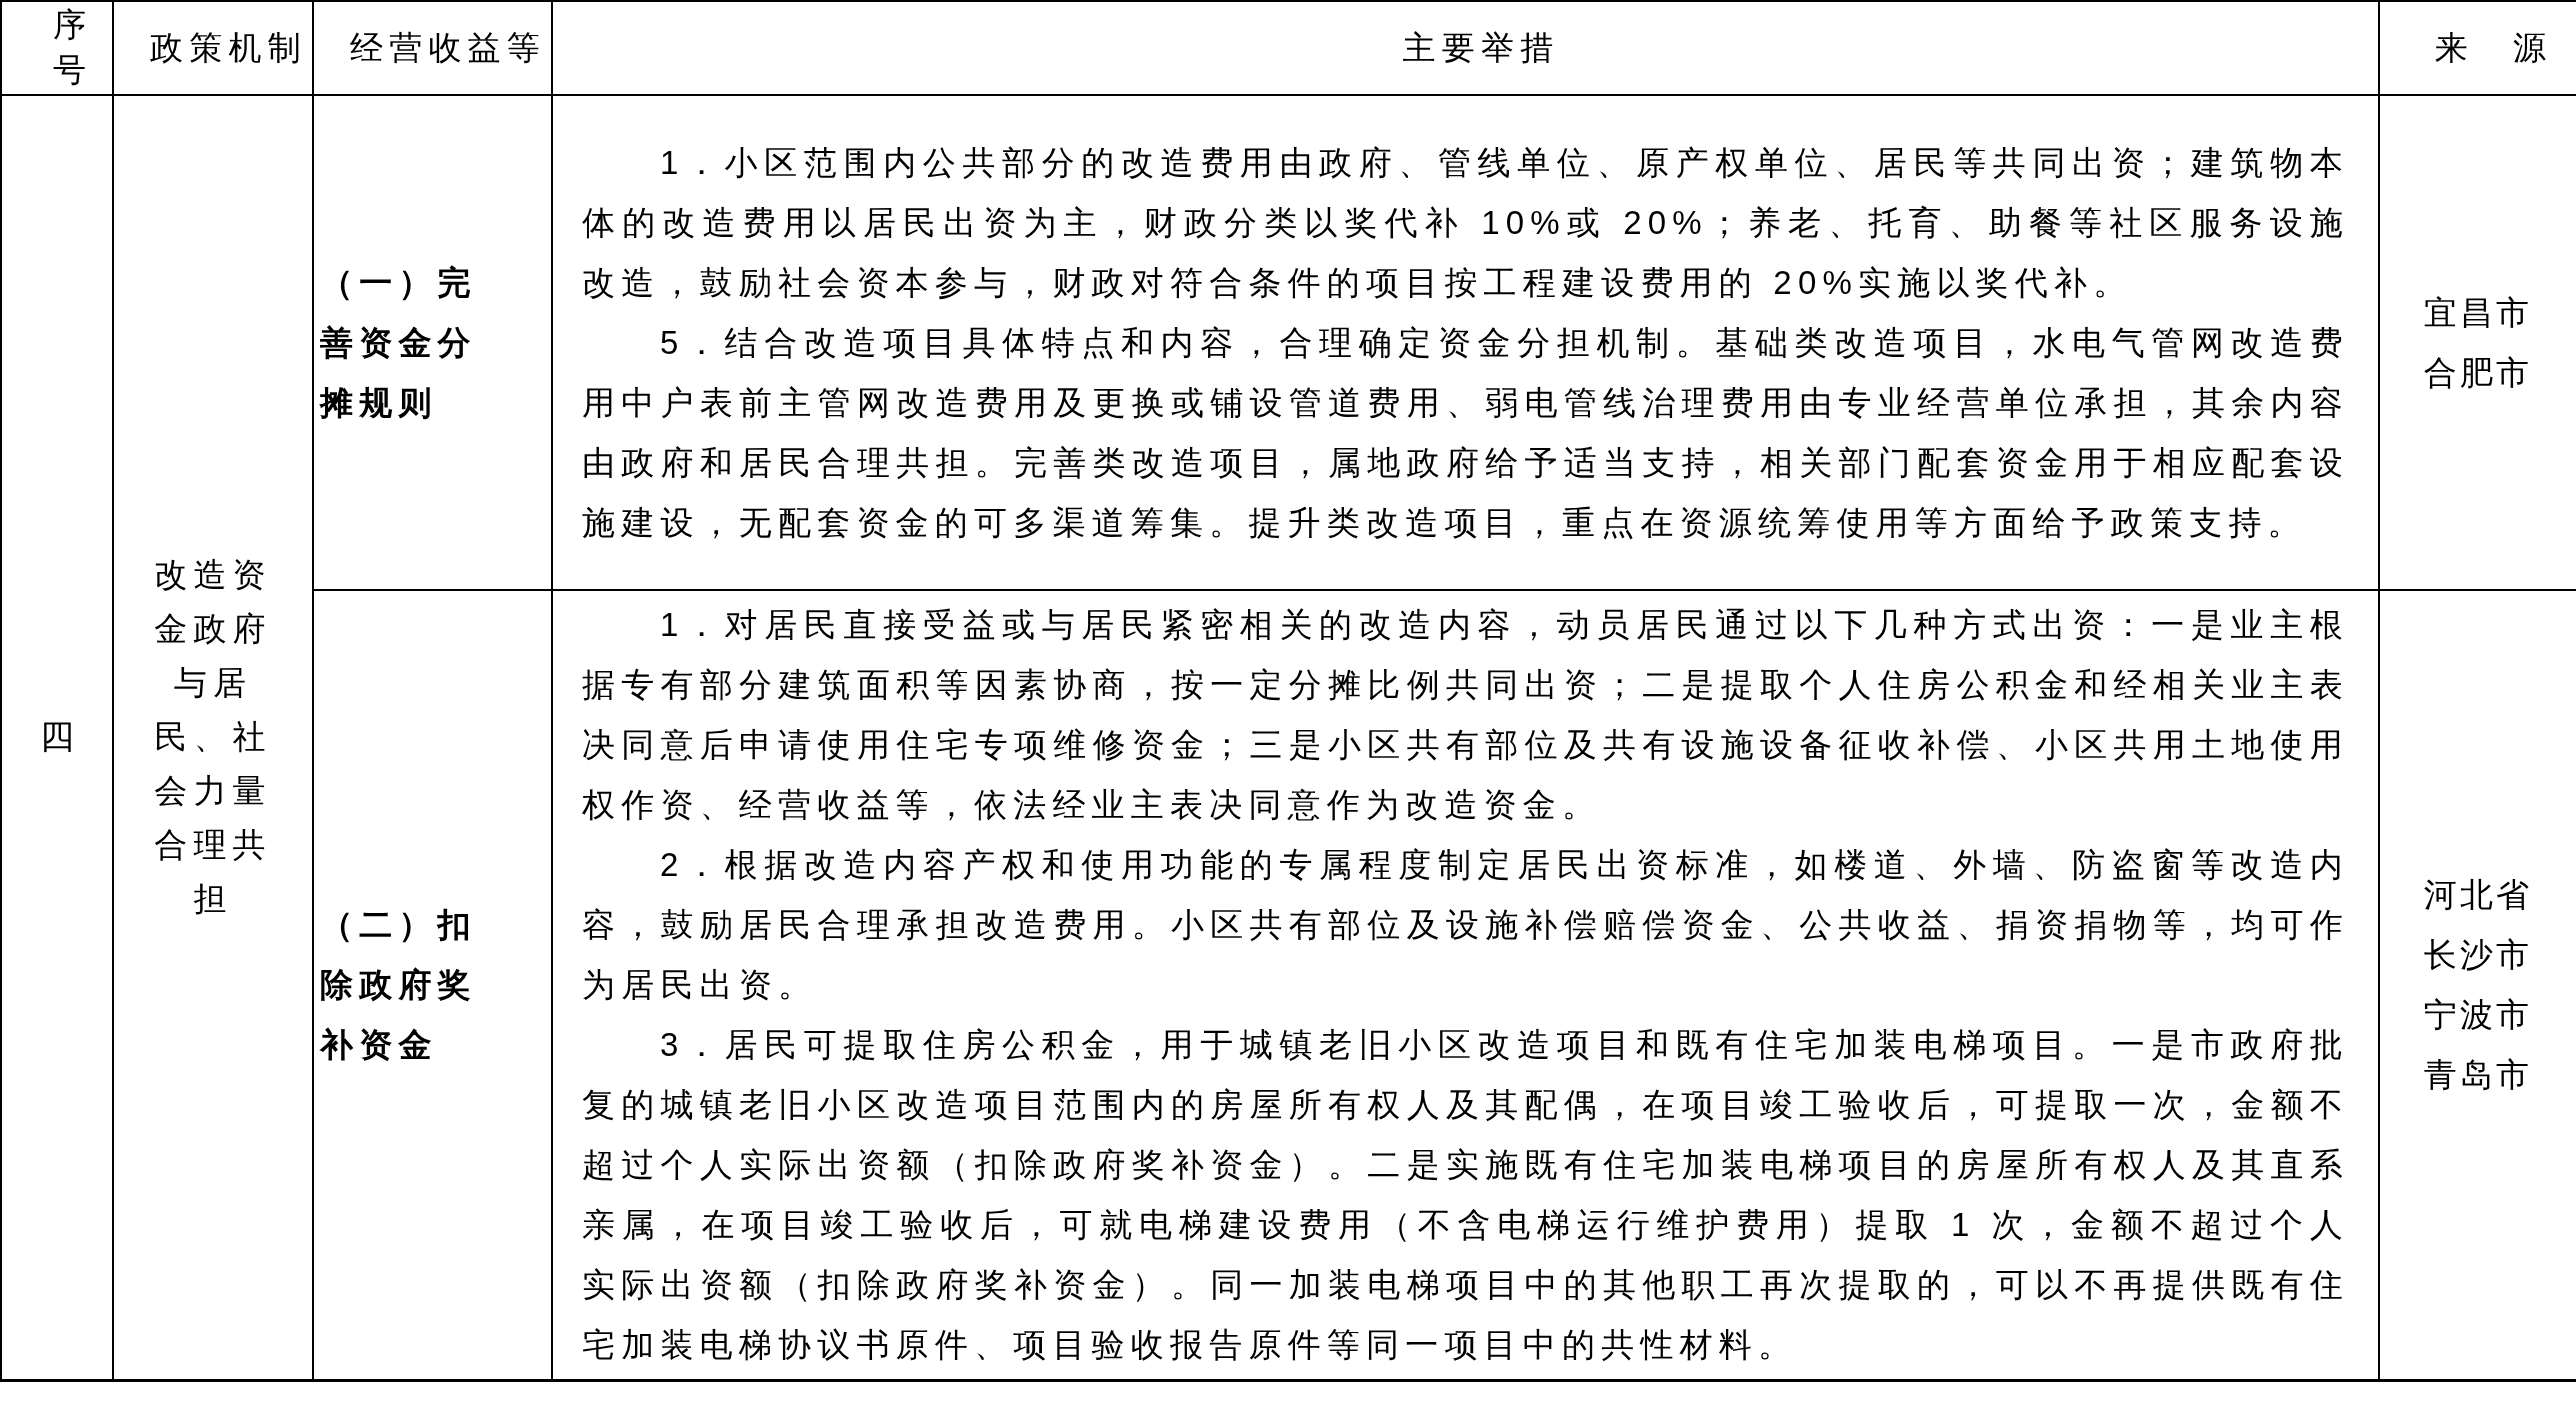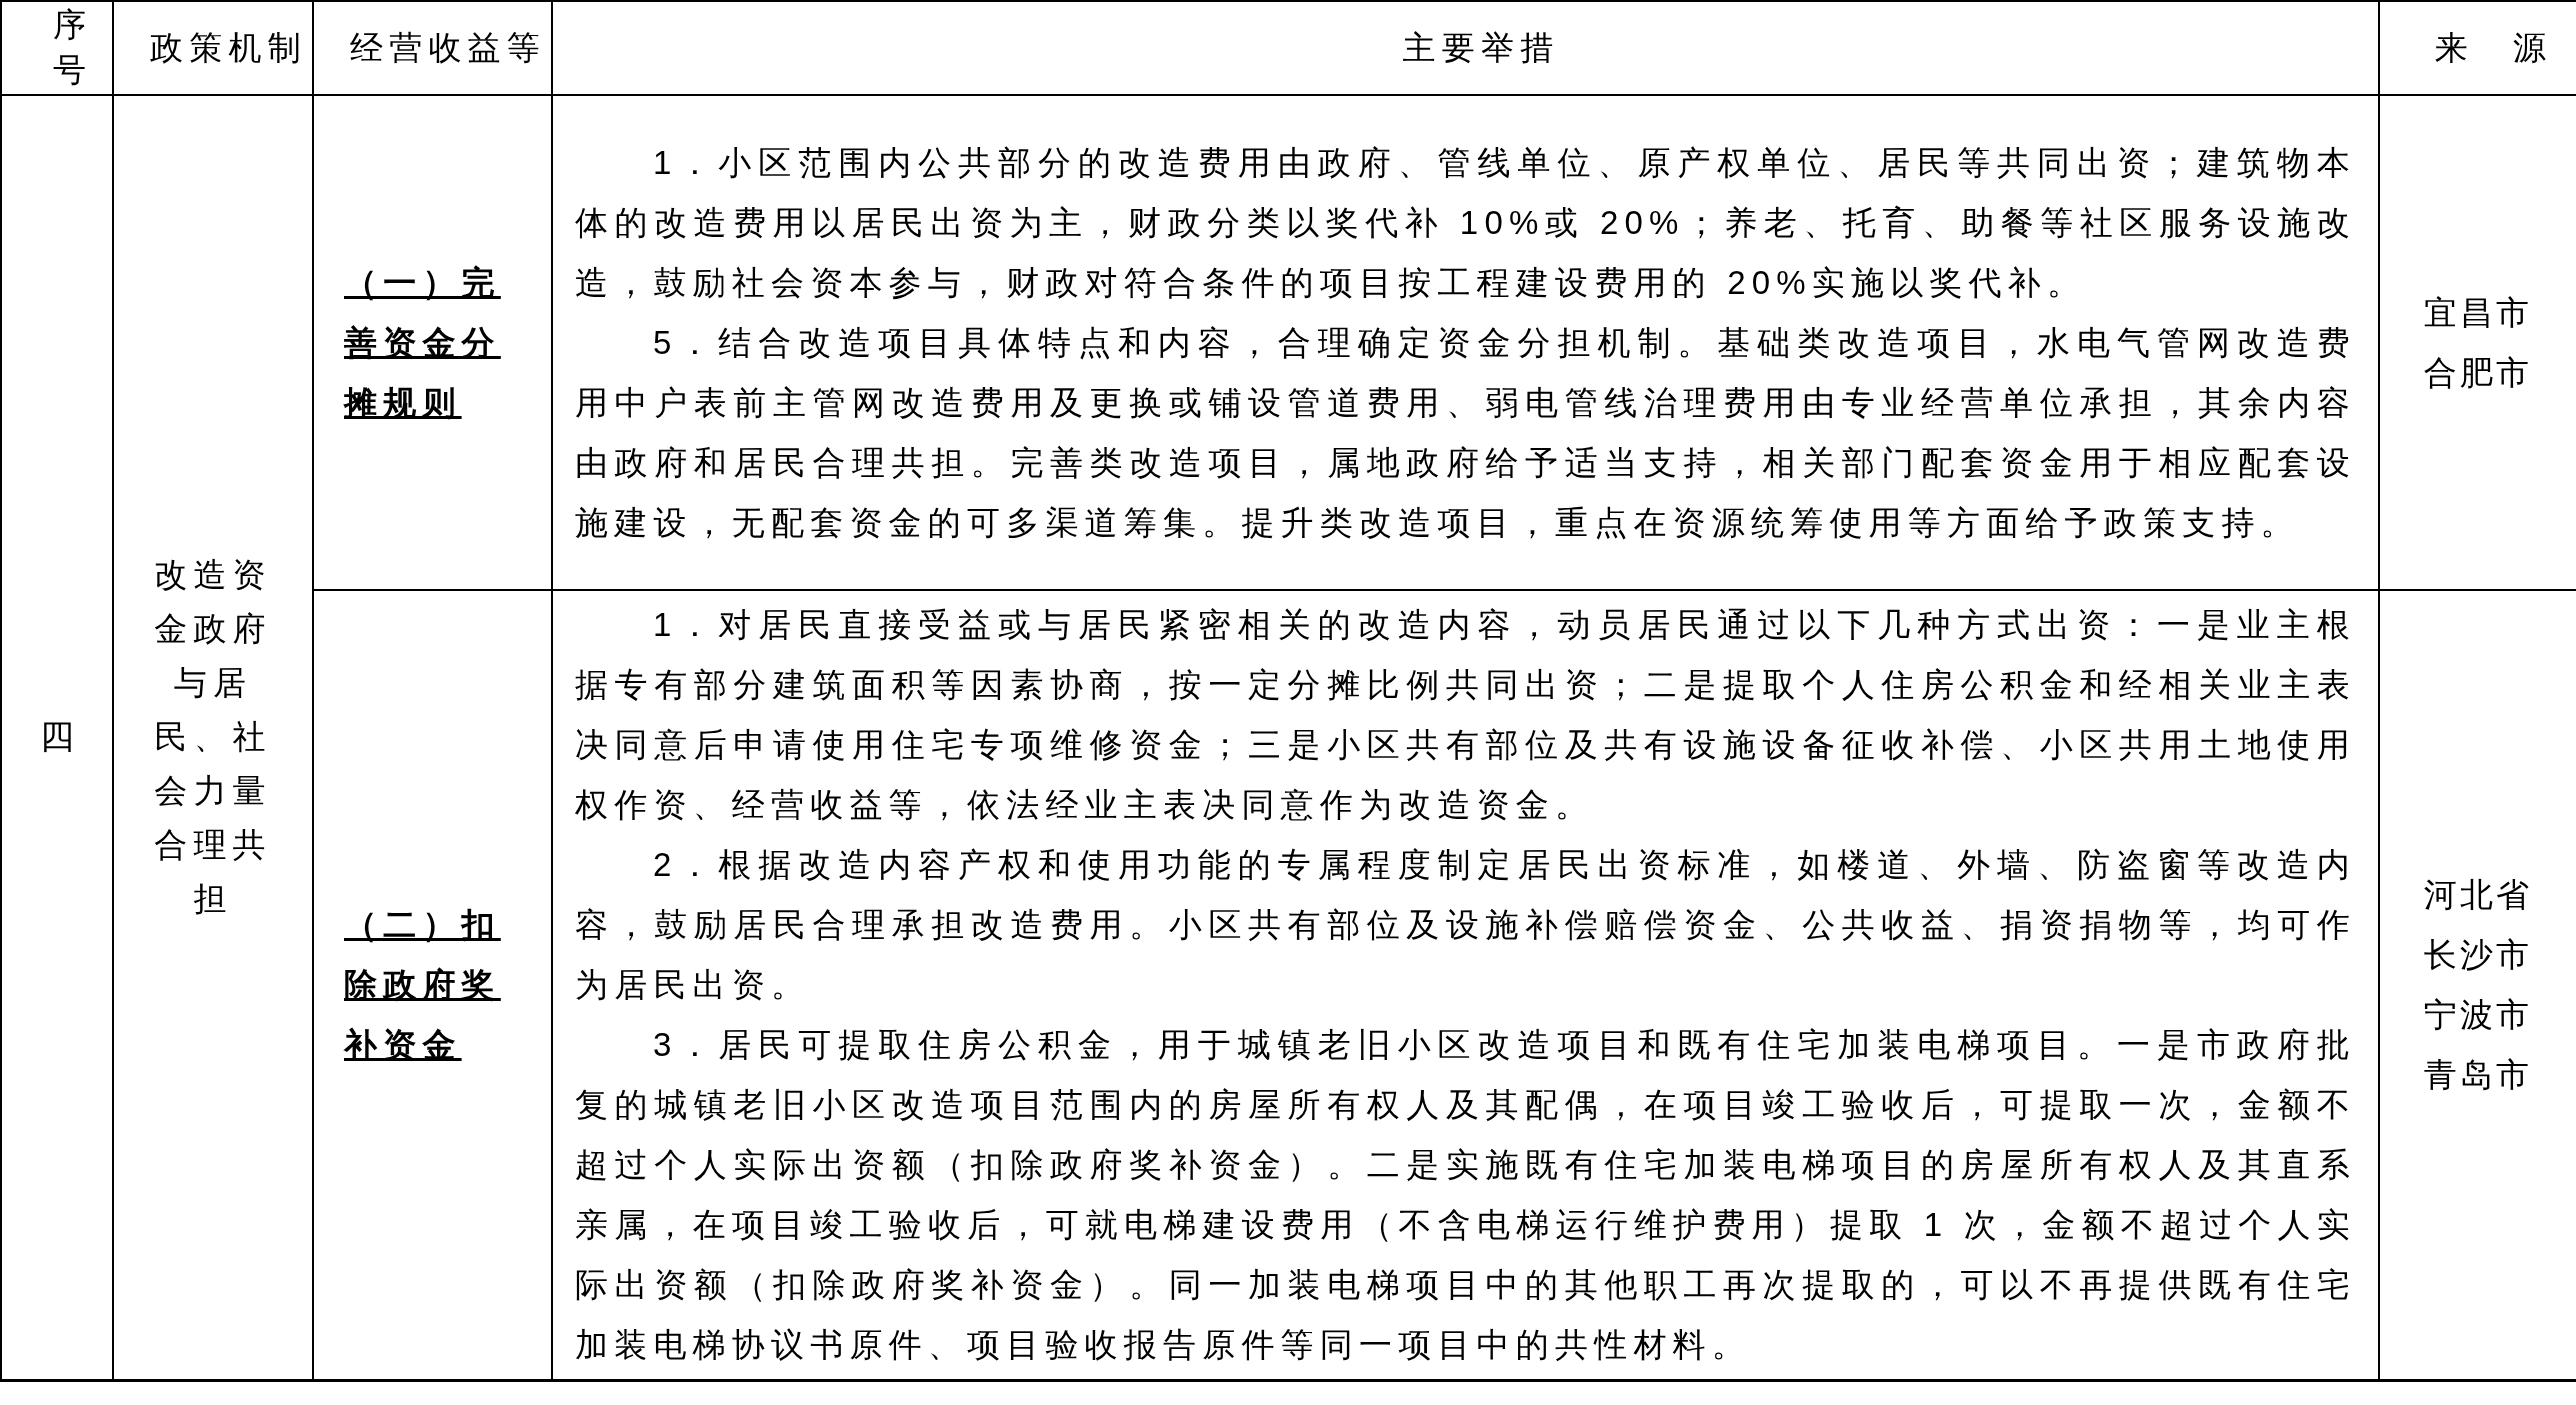--- a/index.html
+++ b/index.html
@@ -55,33 +55,33 @@
   .mech-text {
     width: 156px;
     margin: 0 auto;
     font-size: 33px;
     line-height: 54px;
     letter-spacing: 6.2px;
     text-align: center;
     word-break: break-all;
   }
 
-  td.cell-measure { padding-left: 30px; text-decoration: underline; }
+  td.cell-measure { padding-left: 6px; }
   .measure-text {
     width: 194px;
     font-weight: 700;
     font-size: 33px;
     line-height: 60px;
     letter-spacing: 6.2px;
     text-align: left;
     word-break: break-all;
   }
 
   td.cell-practices {
-    padding: 0 22px;
+    padding: 0 29px;
     font-size: 33px;
     line-height: 60px;
     letter-spacing: 6.2px;
     text-align: justify;
   }
   td.cell-practices p {
     margin: 0;
     text-indent: 78px;
     text-justify: inter-character;
     word-break: break-all;

